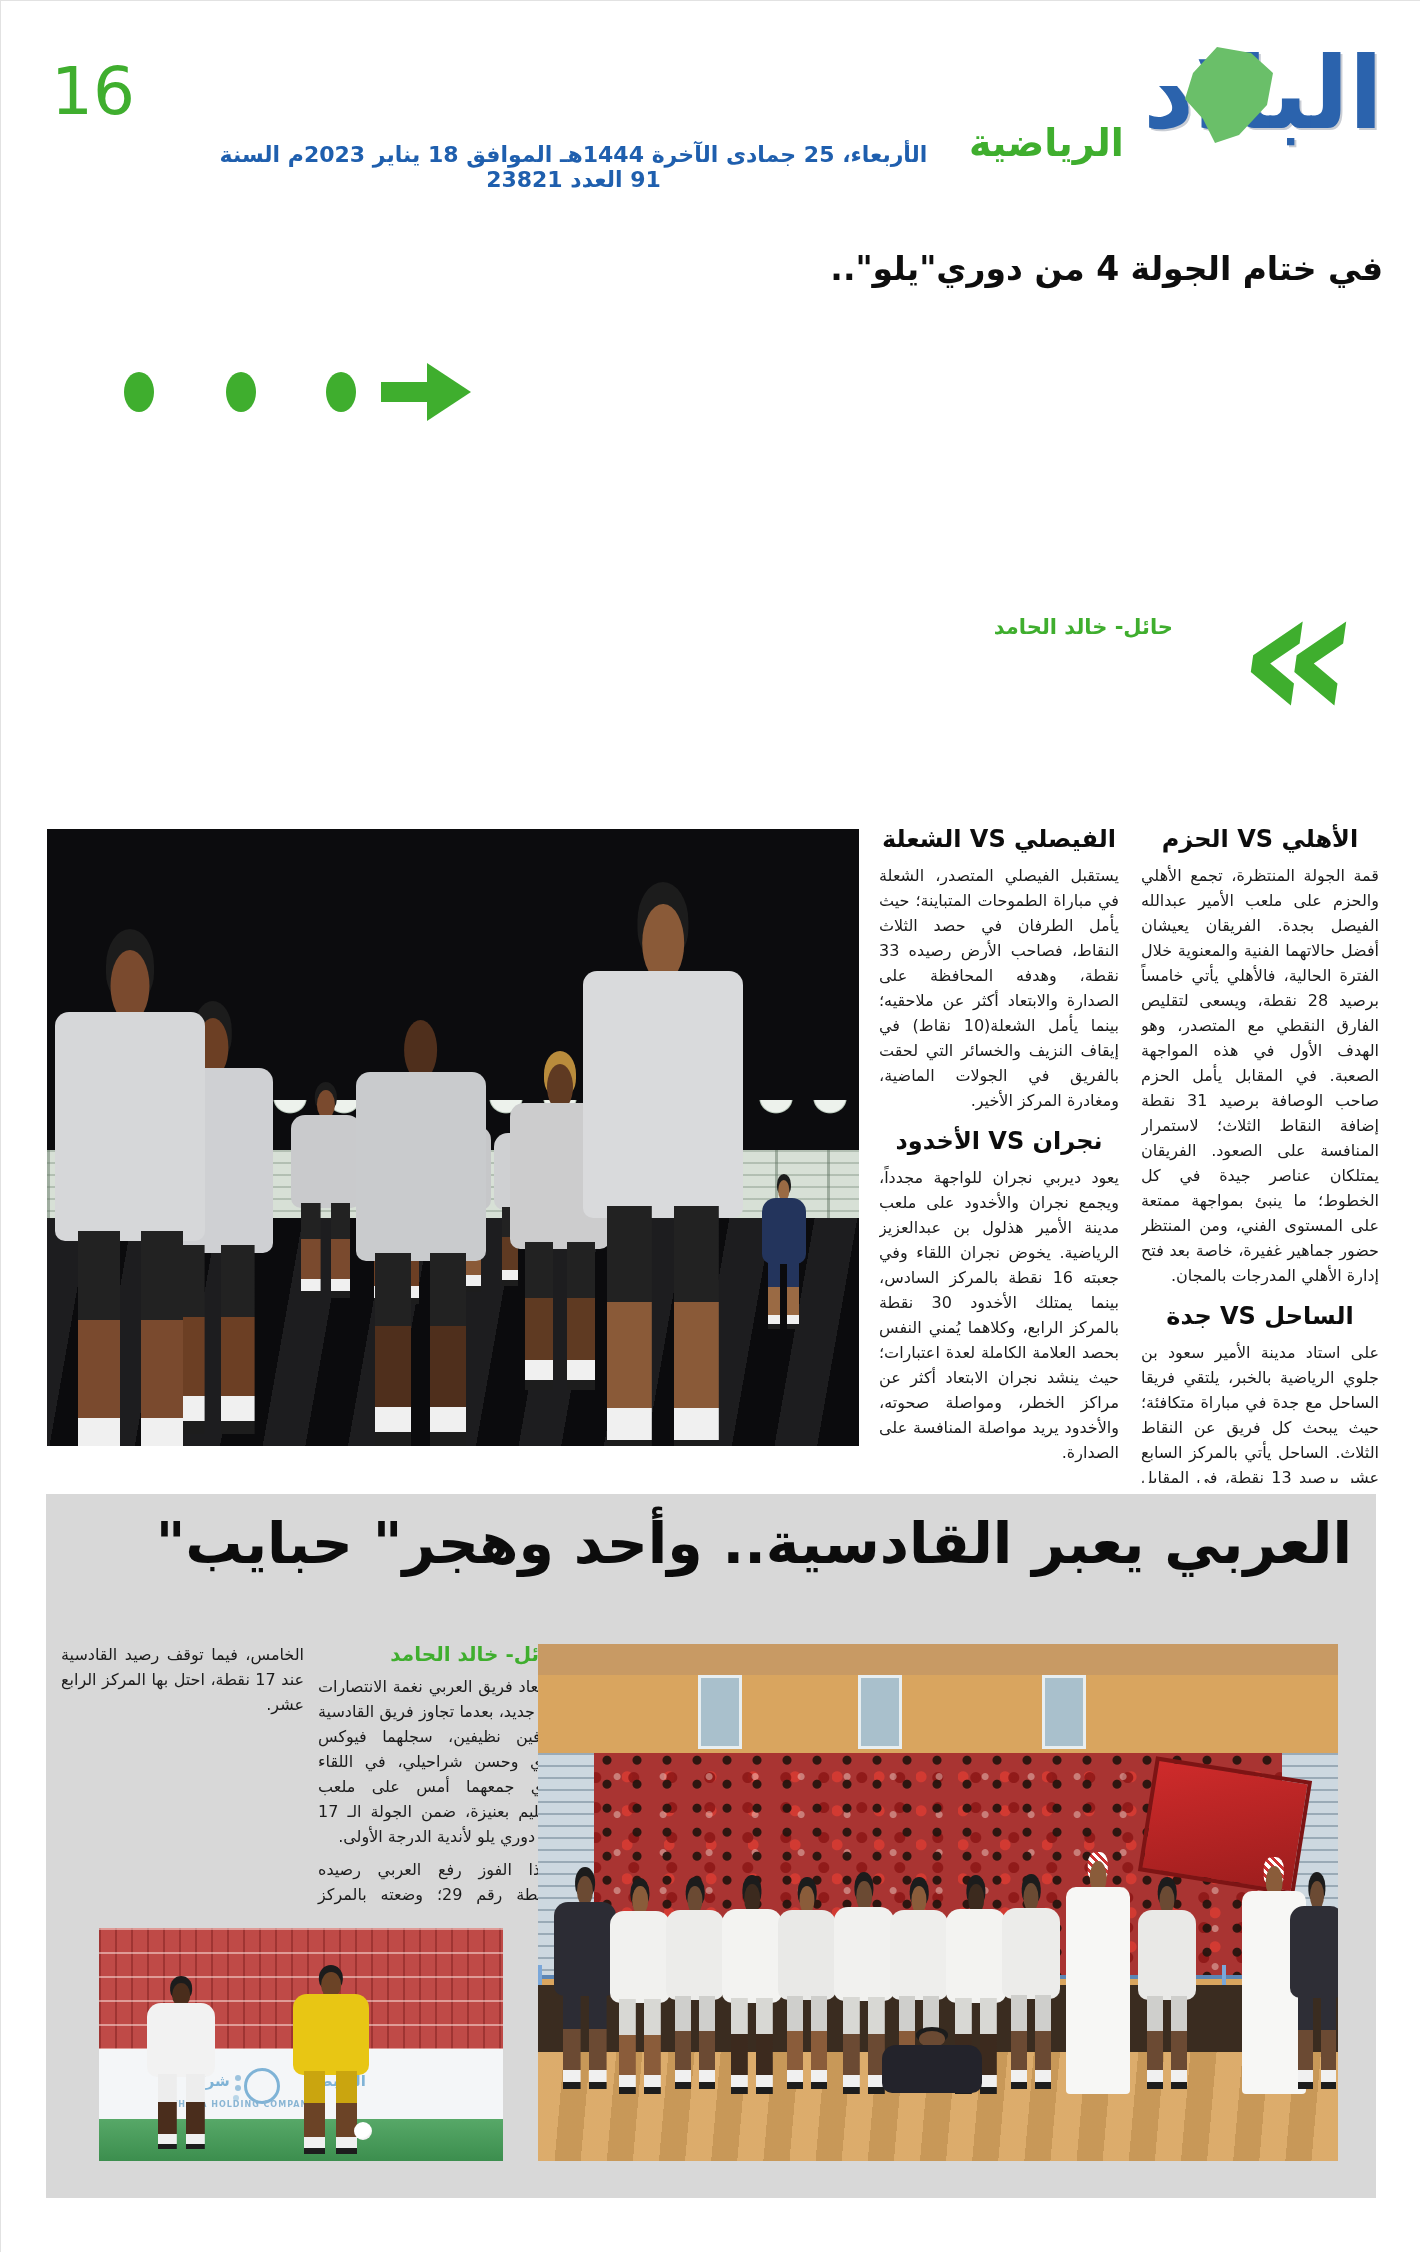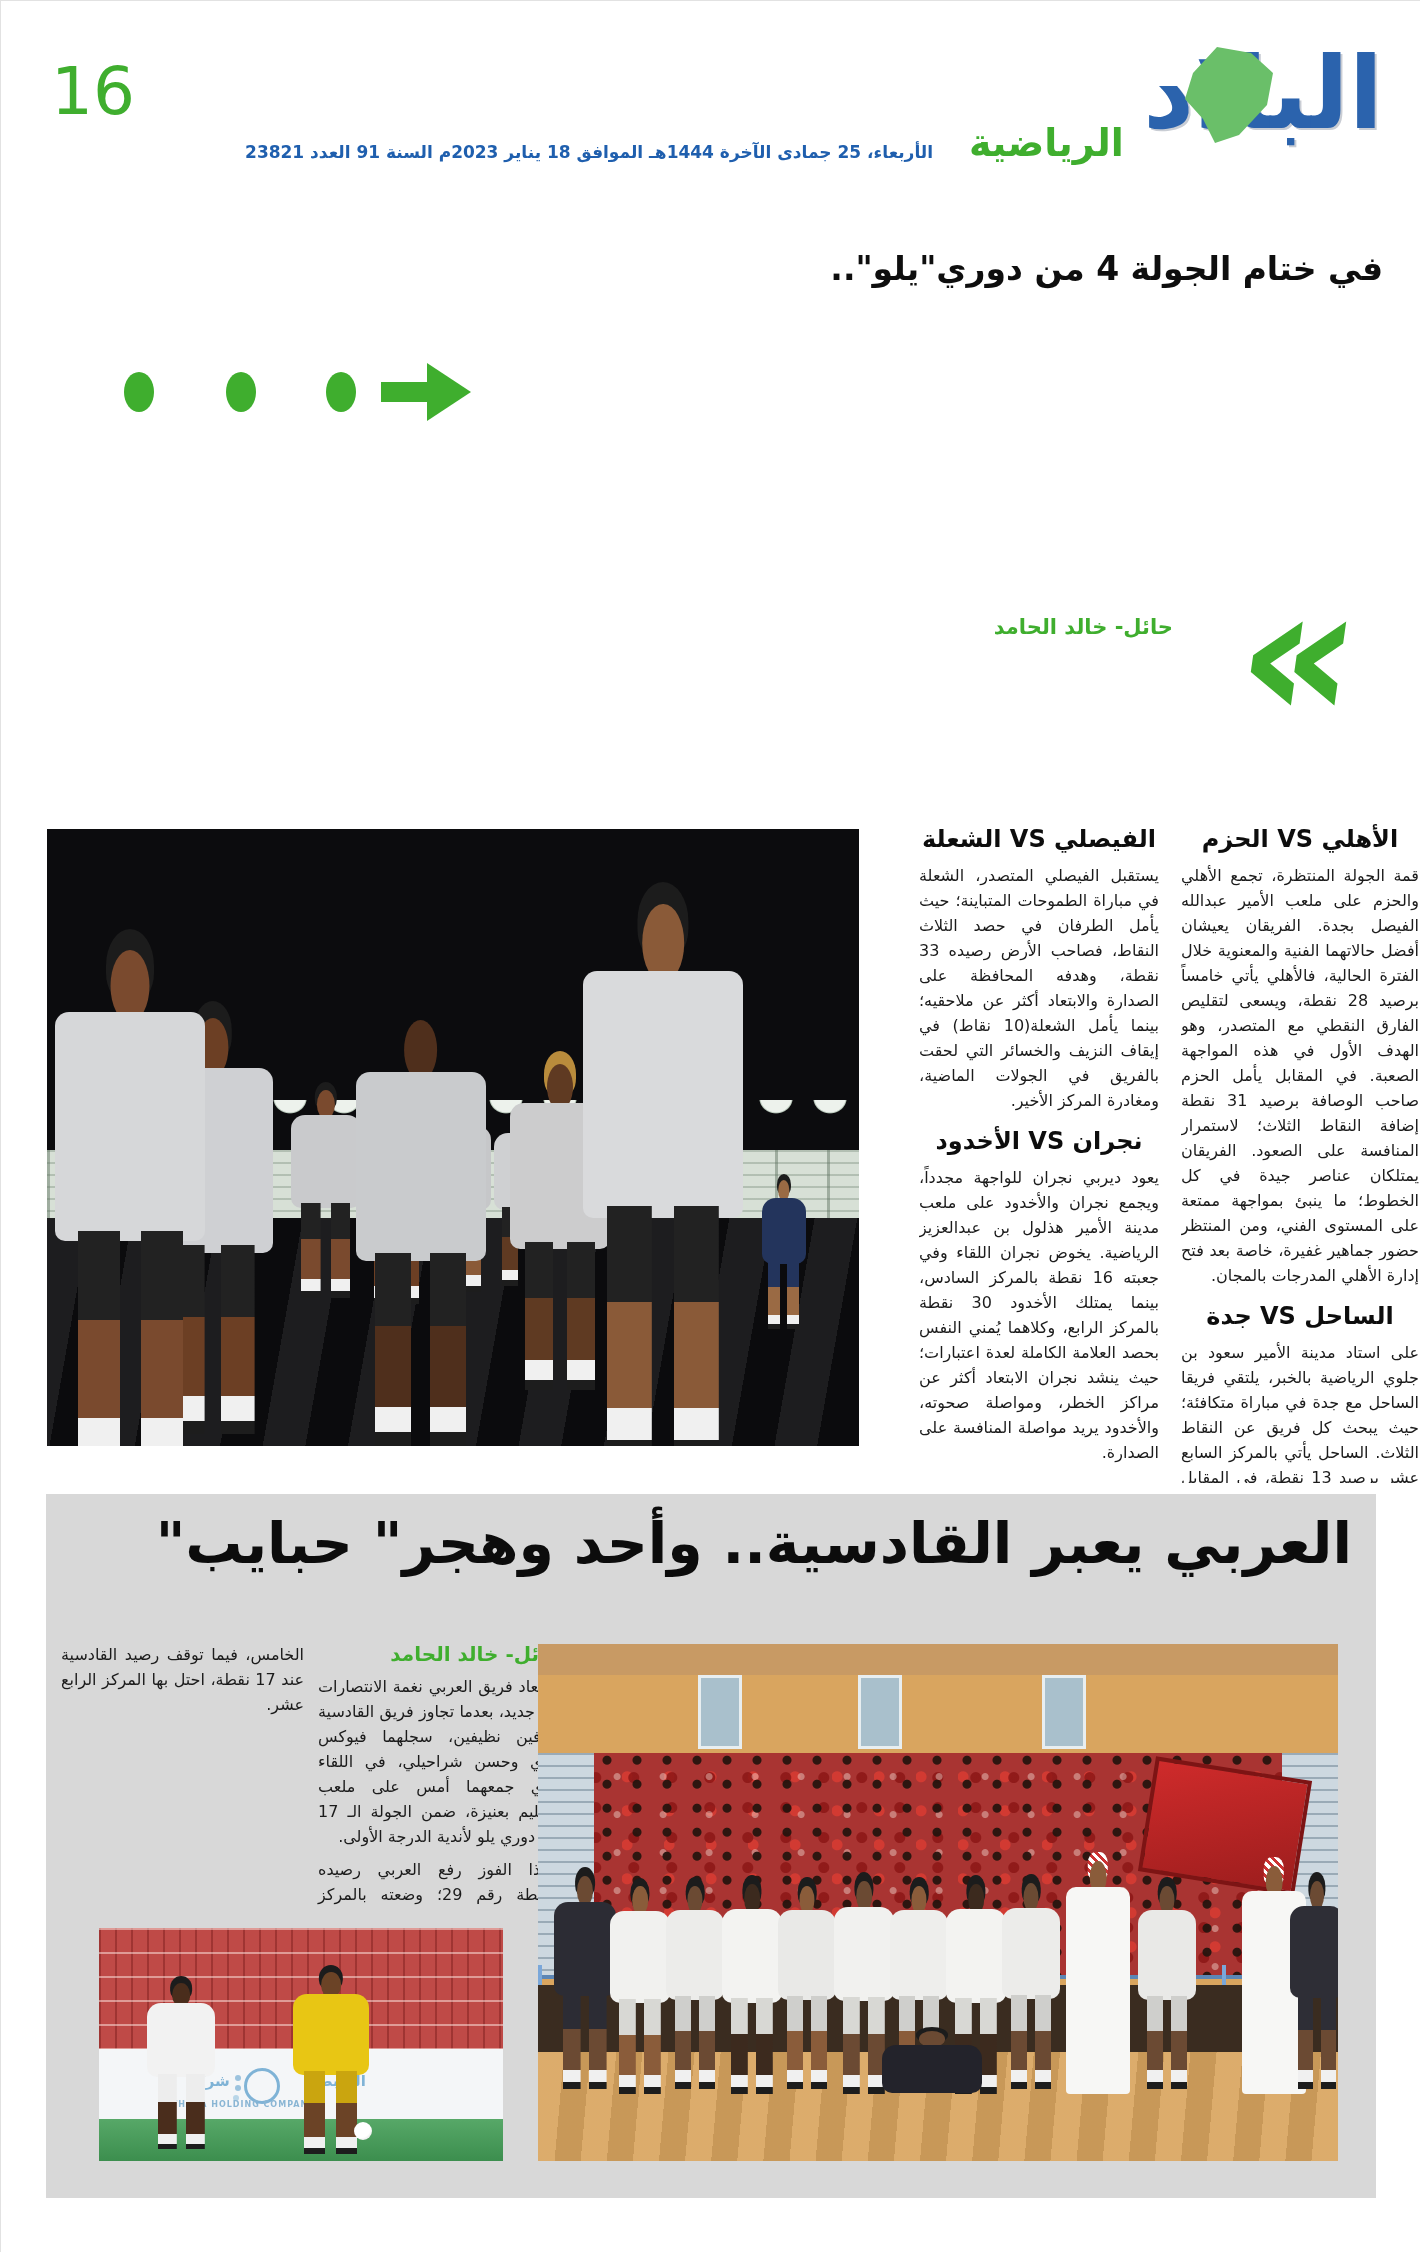--- a/index.html
+++ b/index.html
@@ -2,41 +2,41 @@
 <html lang="ar"><head>
 <meta charset="utf-8">
 <style>
   html,body{margin:0;padding:0;background:#f2f2f2;}
   #page{position:relative;width:1420px;height:2252px;margin:0 auto;background:#ffffff;
         border:1px solid #e2e2e2;overflow:hidden;
         font-family:"DejaVu Sans","Liberation Sans",sans-serif;color:#161616;}
 
   
   .page-num{position:absolute;left:50px;top:58px;font-size:66px;font-weight:normal;color:#3fae2e;line-height:1;}
-  .date-line{position:absolute;left:213px;top:141px;width:719px;direction:rtl;text-align:right;
-             font-size:17px;font-weight:bold;color:#1f5fae;letter-spacing:.5px;}
+  .date-line{position:absolute;left:213px;top:141px;width:719px;direction:rtl;text-align:center;
+             font-size:22px;font-weight:bold;color:#1f5fae;letter-spacing:.5px;}
   .section-label{position:absolute;left:968px;top:120px;font-size:38px;font-weight:bold;color:#3fae2e;direction:rtl;}
   .masthead{position:absolute;left:1098px;top:30px;width:290px;height:150px;}
   .masthead .word{position:absolute;right:6px;top:8px;font-size:100px;font-weight:bold;color:#2b63ad;
                   direction:rtl;line-height:1.1;text-shadow:2px 2px 0 #c9cdd4;z-index:2;}
   .masthead svg{position:absolute;left:76px;top:8px;z-index:3;}
 
   
   .kicker{position:absolute;right:38px;top:248px;direction:rtl;font-size:33px;font-weight:bold;color:#0e0e0e;}
   .headline1{position:absolute;right:38px;top:300px;direction:rtl;font-size:108px;font-weight:bold;color:#0b0b0b;line-height:1.15;}
   .deco{position:absolute;left:112px;top:356px;}
   .subheadline1{position:absolute;right:38px;top:486px;direction:rtl;font-size:49px;font-weight:bold;color:#0b0b0b;}
   .quote-mark{position:absolute;right:62px;top:560px;font-size:186px;font-weight:bold;color:#3fae2e;
               transform:skewX(-8deg);line-height:1;}
   .byline-lead{position:absolute;right:248px;top:614px;direction:rtl;font-size:21px;font-weight:bold;color:#3fae2e;}
   .intro{position:absolute;right:212px;top:646px;width:1126px;direction:rtl;text-align:justify;
          font-size:23.5px;line-height:37px;font-weight:bold;color:#141414;}
 
   
-  .col{position:absolute;top:818px;direction:rtl;overflow:hidden;margin-left:40px;}
+  .col{position:absolute;top:818px;direction:rtl;overflow:hidden;}
   .col-right{left:1140px;width:238px;height:664px;}
   .col-mid{left:878px;width:240px;height:676px;}
   .vs-head{font-weight:bold;text-align:center;font-size:24px;margin:6px 0 10px;color:#0d0d0d;}
   .vs-body{font-size:16px;line-height:25px;text-align:justify;margin:0 0 14px;color:#1b1b1b;}
 
   
   .photo{position:absolute;overflow:hidden;}
   .band{position:absolute;left:0;width:100%;}
   .person{position:absolute;}
   .person .hr{position:absolute;left:50%;transform:translateX(-50%);top:-3%;width:32%;height:14%;

